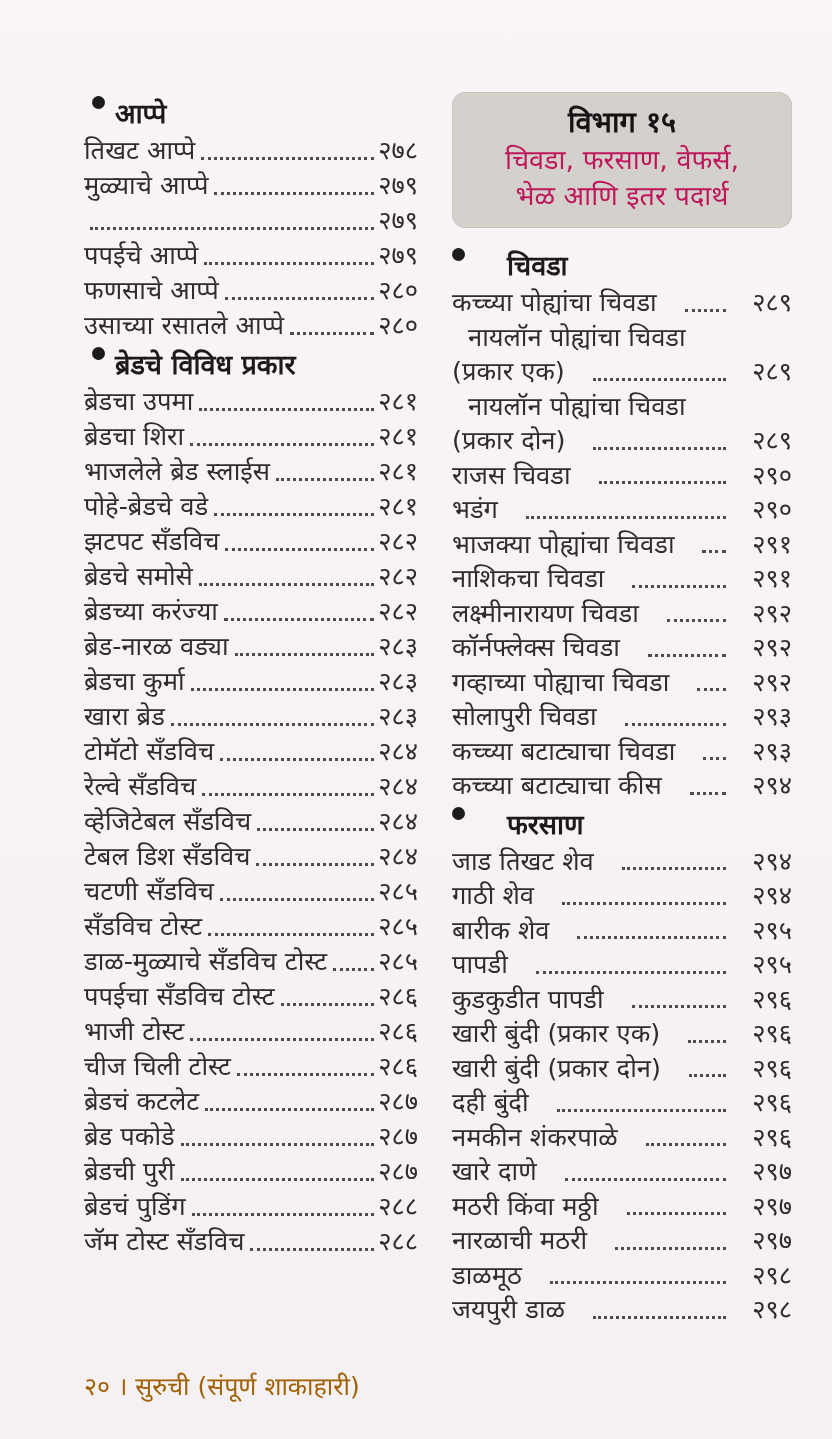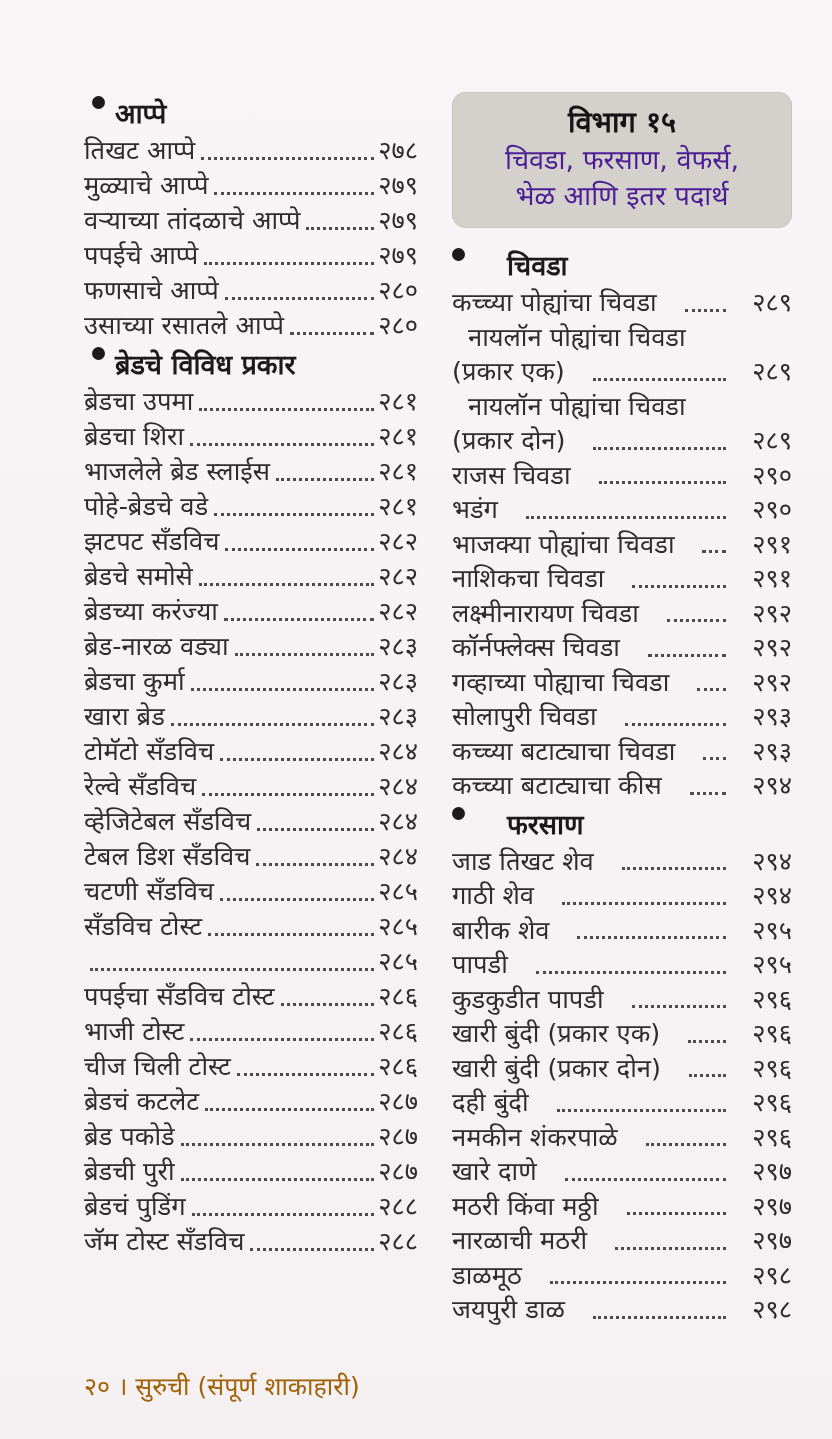--- a/index.html
+++ b/index.html
@@ -73,21 +73,21 @@
   }
   .part-box-title {
     font-weight: bold;
     font-size: 29px;
     line-height: 40px;
     color: #151314;
   }
   .part-box-sub {
     font-size: 27px;
     line-height: 36px;
-    color: #4c1d95;
+    color: #be185d;
   }
   .page-footer {
     position: absolute;
     left: 84px;
     top: 1368px;
     font-size: 25px;
     color: #a16207;
   }
 </style>
 </head>
@@ -102,21 +102,20 @@
       <span class="toc-label">तिखट आप्पे</span>
       <span class="toc-dots"></span>
       <span class="toc-page">२७८</span>
     </div>
     <div class="toc-row">
       <span class="toc-label">मुळ्याचे आप्पे</span>
       <span class="toc-dots"></span>
       <span class="toc-page">२७९</span>
     </div>
     <div class="toc-row">
-      <span class="toc-label">वऱ्याच्या तांदळाचे आप्पे</span>
       <span class="toc-dots"></span>
       <span class="toc-page">२७९</span>
     </div>
     <div class="toc-row">
       <span class="toc-label">पपईचे आप्पे</span>
       <span class="toc-dots"></span>
       <span class="toc-page">२७९</span>
     </div>
     <div class="toc-row">
       <span class="toc-label">फणसाचे आप्पे</span>
@@ -206,20 +205,21 @@
       <span class="toc-label">चटणी सँडविच</span>
       <span class="toc-dots"></span>
       <span class="toc-page">२८५</span>
     </div>
     <div class="toc-row">
       <span class="toc-label">सँडविच टोस्ट</span>
       <span class="toc-dots"></span>
       <span class="toc-page">२८५</span>
     </div>
     <div class="toc-row">
+      <span class="toc-label">डाळ-मुळ्याचे सँडविच टोस्ट</span>
       <span class="toc-dots"></span>
       <span class="toc-page">२८५</span>
     </div>
     <div class="toc-row">
       <span class="toc-label">पपईचा सँडविच टोस्ट</span>
       <span class="toc-dots"></span>
       <span class="toc-page">२८६</span>
     </div>
     <div class="toc-row">
       <span class="toc-label">भाजी टोस्ट</span>

